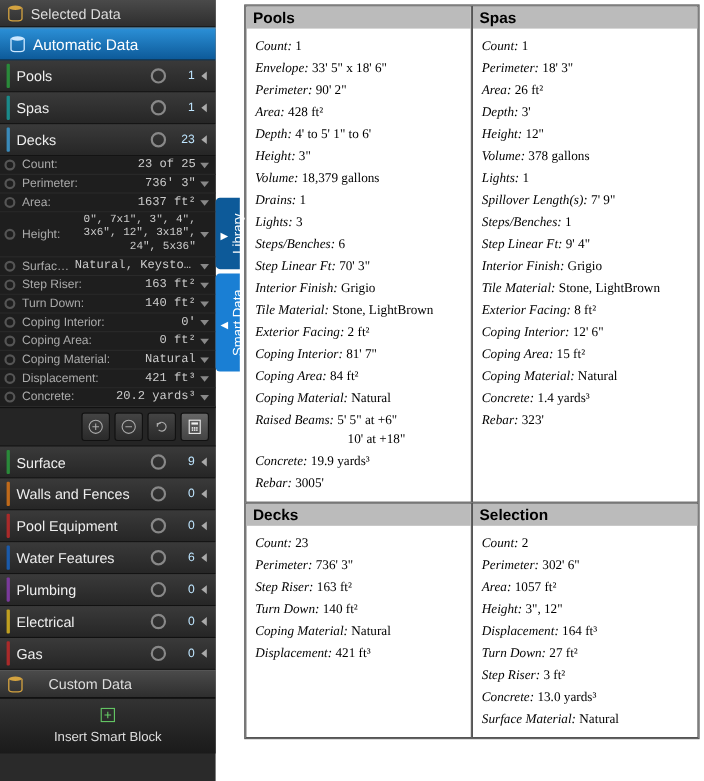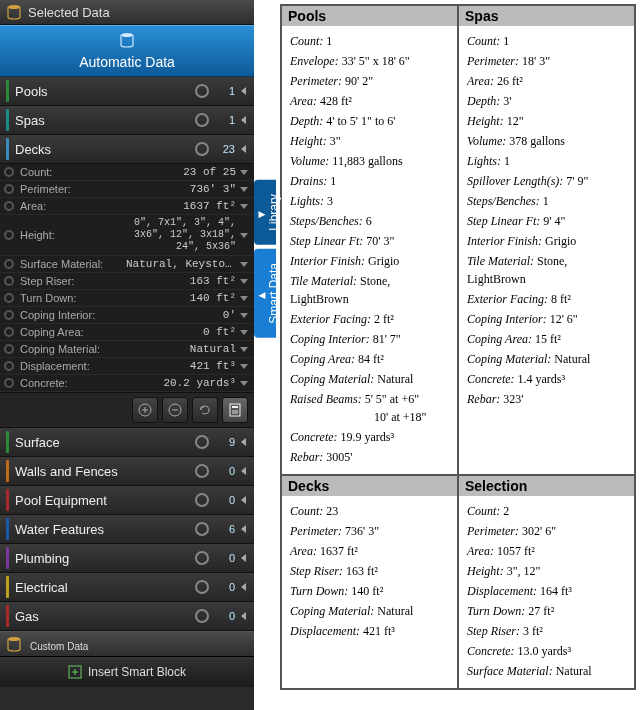--- a/index.html
+++ b/index.html
@@ -1,38 +1,38 @@
 <!DOCTYPE html>
 <html><head>
 <meta charset="utf-8">
 <style>
 * { box-sizing: border-box; margin: 0; padding: 0; }
 body { font-family: "Segoe UI", Tahoma, Arial, sans-serif; font-size: 12px; background: #fff; width: 640px; height: 710px; overflow: hidden; display: flex; }
-.sidebar { width: 254px; background: #2a2a2a; display: flex; flex-direction: column; color: #ddd; }
+.sidebar { width: 196px; background: #2a2a2a; display: flex; flex-direction: column; color: #ddd; }
 .sd-header { display: flex; align-items: center; gap: 6px; padding: 4px 6px; background: linear-gradient(to bottom,#4a4a4a,#2e2e2e); border-bottom: 1px solid #111; font-size: 13px; }
 .sd-header svg { width: 16px; height: 16px; }
-.auto-header { display: flex; align-items: center; gap: 6px; padding: 6px 8px; background: linear-gradient(to bottom,#2b8fd6,#0d5a99); color: #fff; font-size: 14px; border-top: 1px solid #5ab0e8; border-bottom: 1px solid #053a66; flex-direction: column; }
+.auto-header { display: flex; align-items: center; gap: 6px; padding: 6px 8px; background: linear-gradient(to bottom,#2b8fd6,#0d5a99); color: #fff; font-size: 14px; border-top: 1px solid #5ab0e8; border-bottom: 1px solid #053a66; }
 .cat { display: flex; align-items: center; padding: 3px 8px 3px 6px; background: linear-gradient(to bottom,#3a3a3a,#262626); border-bottom: 1px solid #111; font-size: 13px; cursor: pointer; }
 .cat .accent { width: 3px; height: 22px; margin-right: 6px; border-radius: 1px; }
 .cat .label { flex: 1; color: #eee; }
 .cat .ring { width: 14px; height: 14px; border: 2px solid #888; border-radius: 50%; margin-right: 8px; }
 .cat .count { min-width: 18px; text-align: right; color: #bfe6ff; font-size: 11px; margin-right: 6px; }
 .cat .tri { width: 0; height: 0; border-top: 4px solid transparent; border-bottom: 4px solid transparent; border-right: 5px solid #aaa; }
 .details { background: #1e1e1e; }
 .det-row { display: flex; align-items: center; padding: 2px 6px 2px 4px; font-size: 11px; color: #aaa; border-bottom: 1px solid #2a2a2a; }
 .det-row .ring-sm { width: 10px; height: 10px; border: 2px solid #555; border-radius: 50%; margin-right: 6px; flex-shrink:0; }
 .det-row .dl { flex: 1; white-space: nowrap; overflow: hidden; text-overflow: ellipsis; }
 .det-row .dv { text-align: right; white-space: nowrap; overflow: hidden; text-overflow: ellipsis; max-width: 110px; color:#ccc;font-family:Liberation Mono, monospace; }
 .det-row .tri2 { width:0;height:0;border-left:4px solid transparent;border-right:4px solid transparent;border-top:5px solid #888;margin-left:4px;flex-shrink:0;}
 .det-row.multi .dv{font-size:10px;line-height:1.2;}
 .toolbar { display:flex; justify-content:flex-end; gap:4px; padding:4px 6px; background:#252525; border-top:1px solid #111; border-bottom:1px solid #111;}
 .tbtn{width:26px;height:26px;background:linear-gradient(to bottom,#444,#2a2a2a);border:1px solid #111;border-radius:3px;display:flex;align-items:center;justify-content:center;color:#ccc;cursor:pointer;}
 .tbtn.active{background:linear-gradient(to bottom,#666,#444);}
-.custom-header{display:flex;align-items:flex-end;gap:8px;padding:4px 6px;background:linear-gradient(to bottom,#4a4a4a,#2e2e2e);border-top:1px solid #555;font-size:10px;}
-.footer-btn{display:flex;align-items:center;justify-content:center;gap:6px;padding:8px;background:linear-gradient(to bottom,#333,#1a1a1a);border-top:1px solid #000;cursor:pointer;font-size:12px;}
+.custom-header{display:flex;align-items:flex-start;gap:22px;padding:4px 6px;background:linear-gradient(to bottom,#4a4a4a,#2e2e2e);border-top:1px solid #555;font-size:13px;}
+.footer-btn{display:flex;align-items:center;justify-content:center;gap:6px;padding:8px;background:linear-gradient(to bottom,#333,#1a1a1a);border-top:1px solid #000;cursor:pointer;font-size:12px;flex-direction:column;}
 .side-tabs{width:22px;display:flex;flex-direction:column;}
 .side-tab{flex:0 0 auto;writing-mode:vertical-rl;transform:rotate(180deg);text-align:center;padding:14px 3px;font-size:12px;color:#fff;cursor:pointer;border-radius:0 4px 4px 0;margin-top:4px;}
 .side-tab.lib{background:#0d5a99;margin-top:180px;}
 .side-tab.sd{background:#1a7fd4;}
 .side-tab .arrow{display:block;transform:rotate(180deg);font-size:9px;margin-bottom:4px;}
 .content{flex:1;padding:4px;overflow:auto;}
 .grid{display:grid;grid-template-columns:1fr 1fr;gap:0;border:1px solid #555;}
 .cell{border:1px solid #555;padding:6px 8px;font-size:12px;}
 .cell-title{background:#bbb;padding:2px 6px;font-weight:bold;font-size:14px;margin:-6px -8px 6px -8px;color:#000;}
 .prop{margin:2px 0;line-height:1.5;font-family:Liberation Serif, serif;}
@@ -261,21 +261,21 @@
 <div class="content">
   <div class="grid" id="grid">
       <div class="cell">
         <div class="cell-title">Pools</div>
         <div class="prop"><span class="pn">Count:</span> <span>1</span></div>
         <div class="prop"><span class="pn">Envelope:</span> <span>33' 5" x 18' 6"</span></div>
         <div class="prop"><span class="pn">Perimeter:</span> <span>90' 2"</span></div>
         <div class="prop"><span class="pn">Area:</span> <span>428 ft²</span></div>
         <div class="prop"><span class="pn">Depth:</span> <span>4' to 5' 1" to 6'</span></div>
         <div class="prop"><span class="pn">Height:</span> <span>3"</span></div>
-        <div class="prop"><span class="pn">Volume:</span> <span>11,883 gallons</span></div>
+        <div class="prop"><span class="pn">Volume:</span> <span>18,379 gallons</span></div>
         <div class="prop"><span class="pn">Drains:</span> <span>1</span></div>
         <div class="prop"><span class="pn">Lights:</span> <span>3</span></div>
         <div class="prop"><span class="pn">Steps/Benches:</span> <span>6</span></div>
         <div class="prop"><span class="pn">Step Linear Ft:</span> <span>70' 3"</span></div>
         <div class="prop"><span class="pn">Interior Finish:</span> <span>Grigio</span></div>
         <div class="prop"><span class="pn">Tile Material:</span> <span>Stone, LightBrown</span></div>
         <div class="prop"><span class="pn">Exterior Facing:</span> <span>2 ft²</span></div>
         <div class="prop"><span class="pn">Coping Interior:</span> <span>81' 7"</span></div>
         <div class="prop"><span class="pn">Coping Area:</span> <span>84 ft²</span></div>
         <div class="prop"><span class="pn">Coping Material:</span> <span>Natural</span></div>
@@ -301,21 +301,20 @@
         <div class="prop"><span class="pn">Coping Interior:</span> <span>12' 6"</span></div>
         <div class="prop"><span class="pn">Coping Area:</span> <span>15 ft²</span></div>
         <div class="prop"><span class="pn">Coping Material:</span> <span>Natural</span></div>
         <div class="prop"><span class="pn">Concrete:</span> <span>1.4 yards³</span></div>
         <div class="prop"><span class="pn">Rebar:</span> <span>323'</span></div>
       </div>
       <div class="cell">
         <div class="cell-title">Decks</div>
         <div class="prop"><span class="pn">Count:</span> <span>23</span></div>
         <div class="prop"><span class="pn">Perimeter:</span> <span>736' 3"</span></div>
-        <div class="prop"><span class="pn">Area:</span> <span>1637 ft²</span></div>
         <div class="prop"><span class="pn">Step Riser:</span> <span>163 ft²</span></div>
         <div class="prop"><span class="pn">Turn Down:</span> <span>140 ft²</span></div>
         <div class="prop"><span class="pn">Coping Material:</span> <span>Natural</span></div>
         <div class="prop"><span class="pn">Displacement:</span> <span>421 ft³</span></div>
       </div>
       <div class="cell">
         <div class="cell-title">Selection</div>
         <div class="prop"><span class="pn">Count:</span> <span>2</span></div>
         <div class="prop"><span class="pn">Perimeter:</span> <span>302' 6"</span></div>
         <div class="prop"><span class="pn">Area:</span> <span>1057 ft²</span></div>

